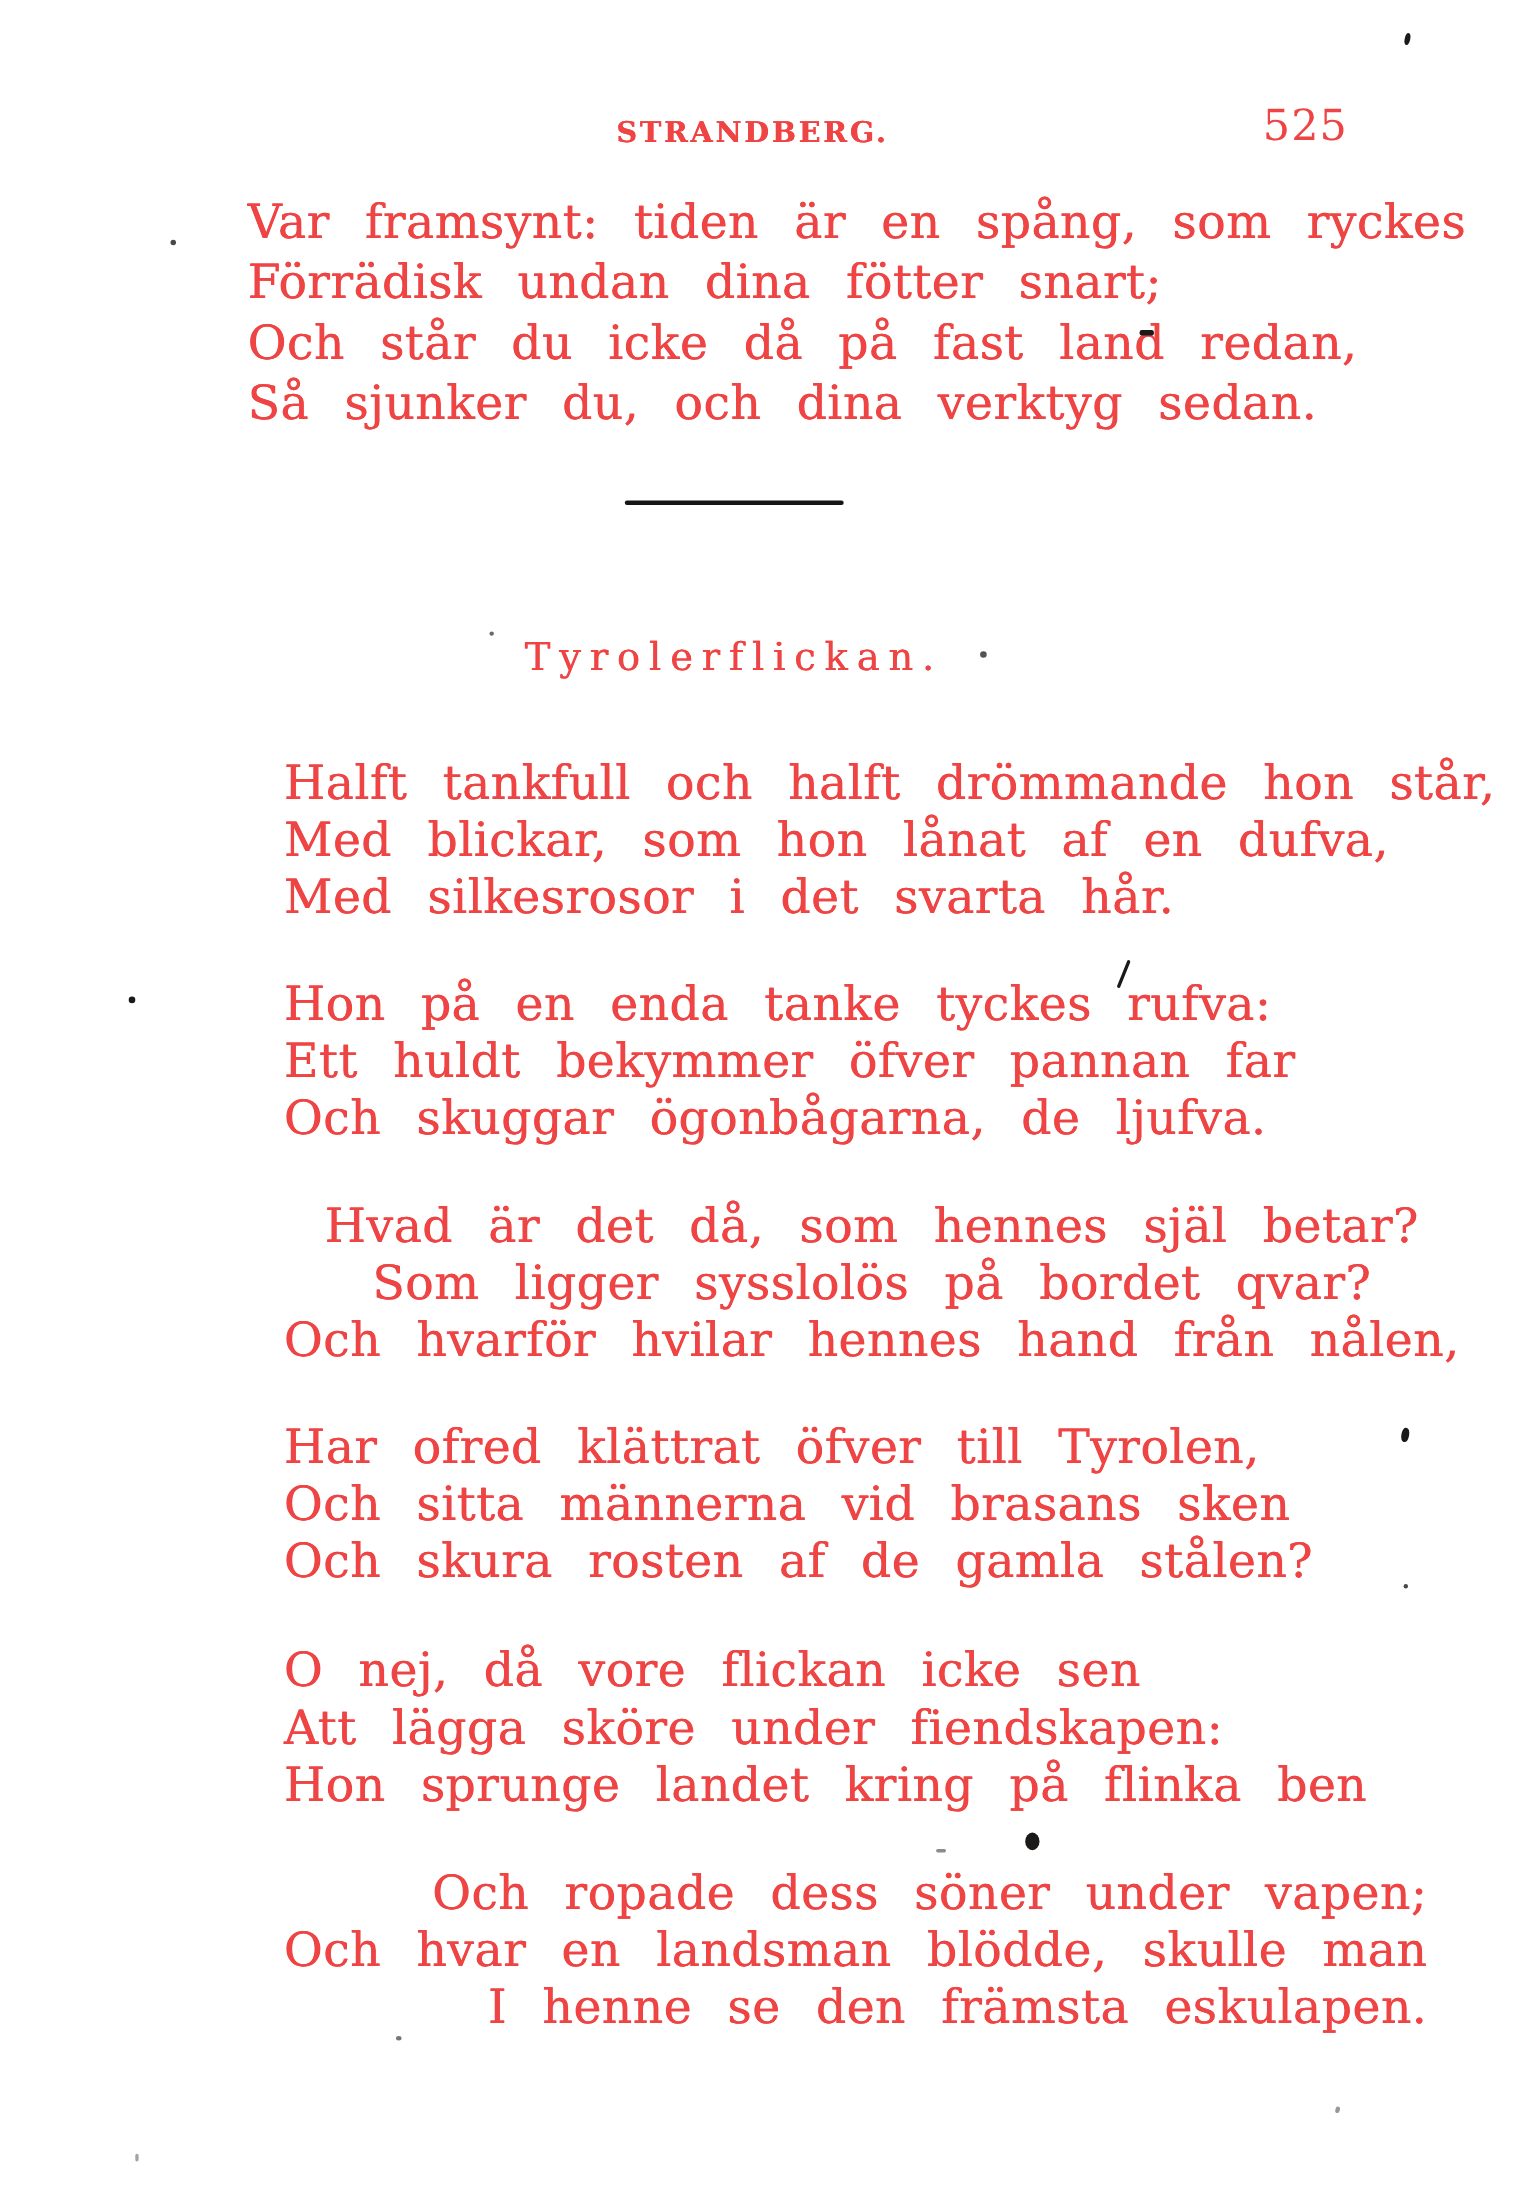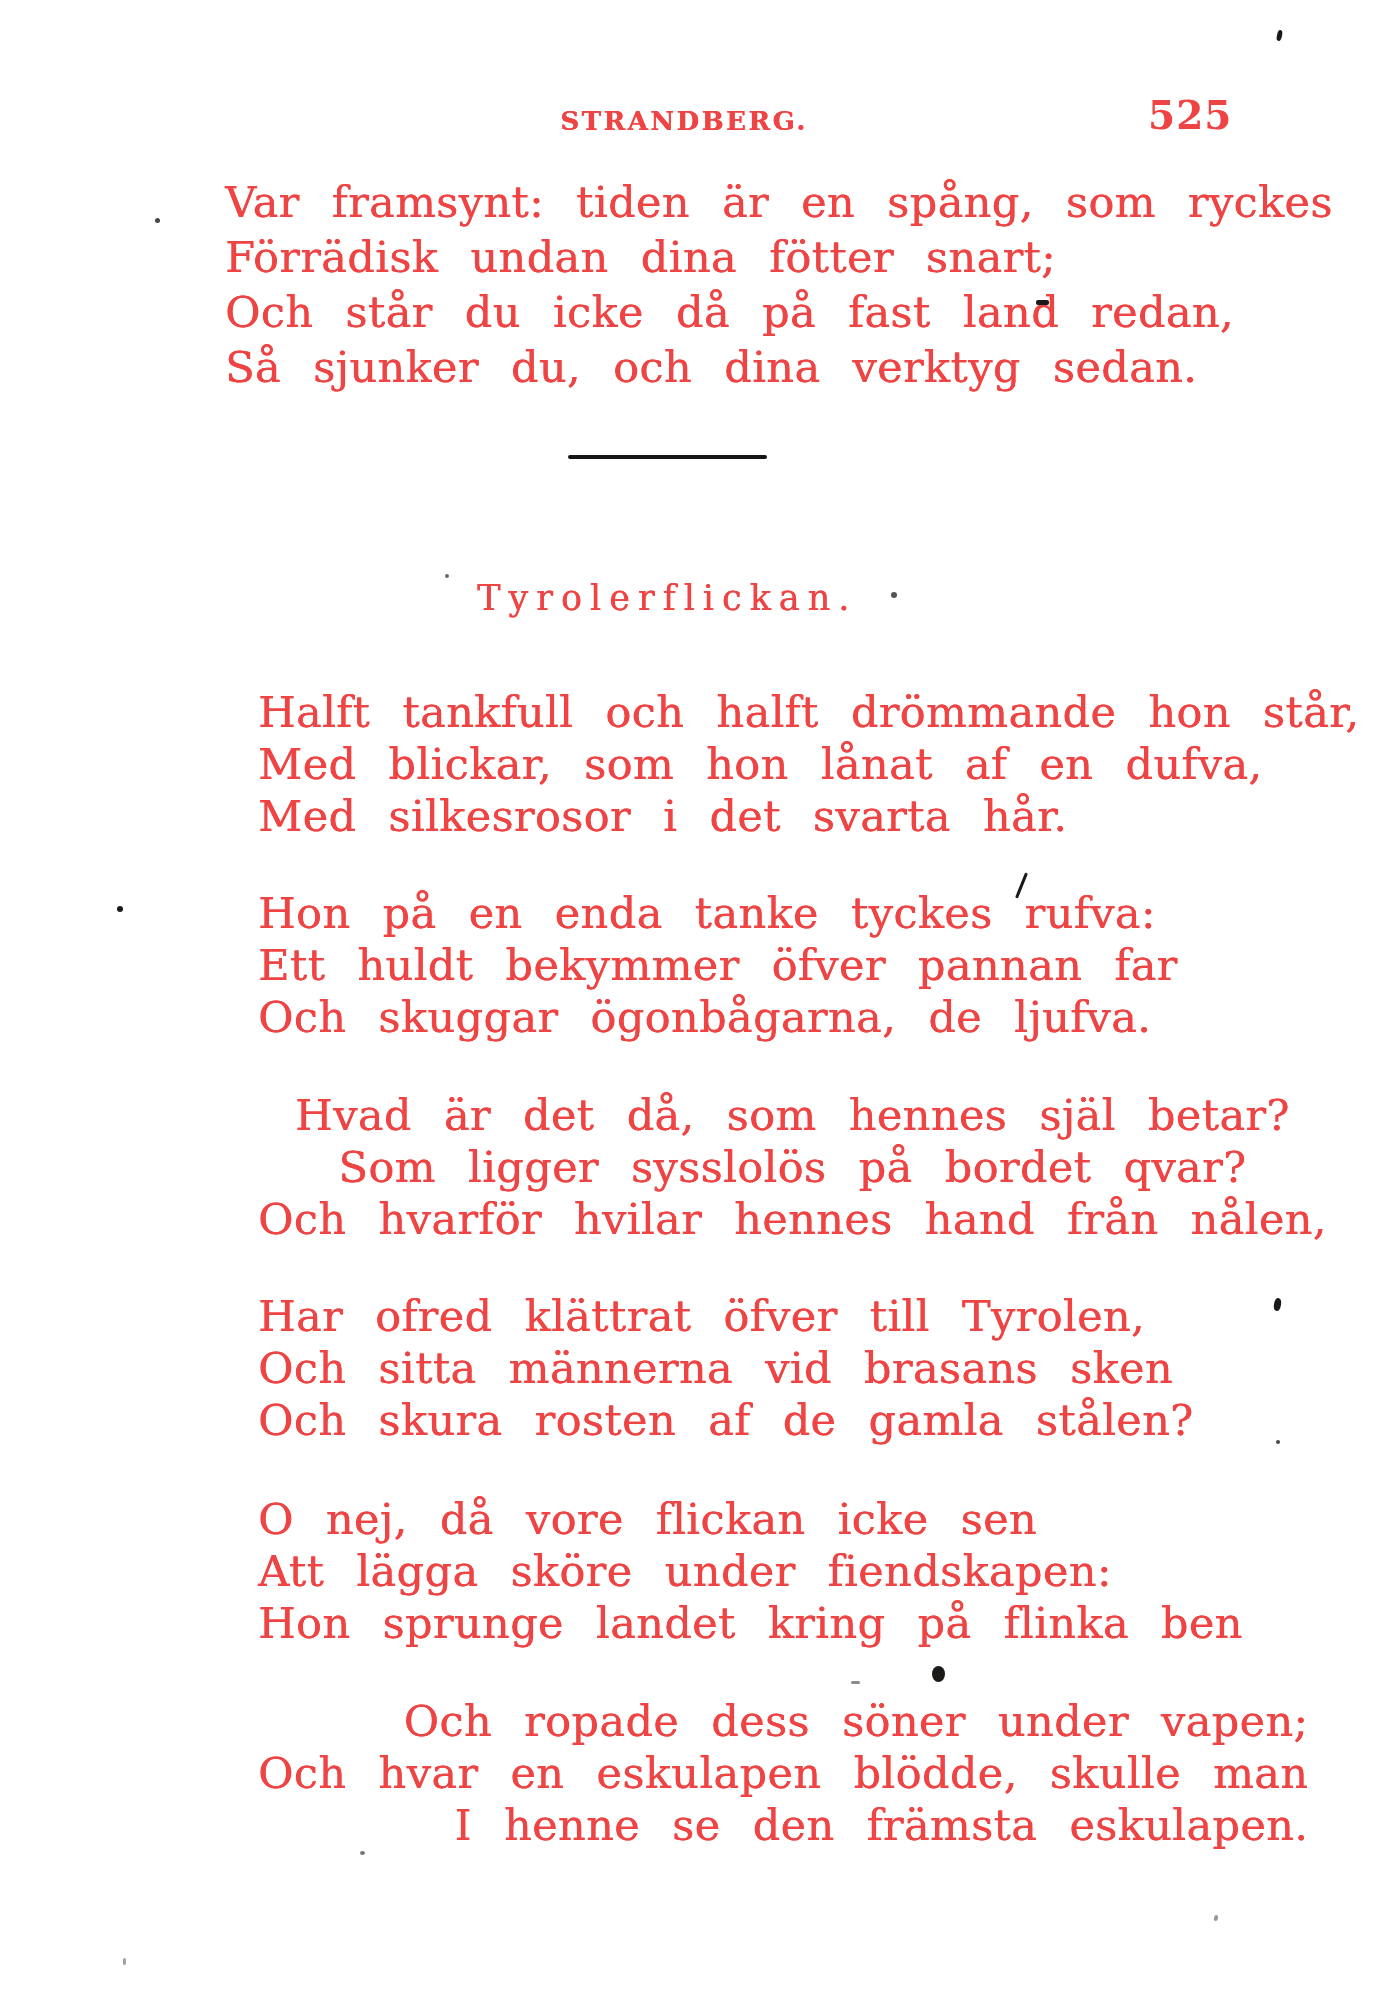--- a/index.html
+++ b/index.html
@@ -27,21 +27,21 @@
     font-weight: bold;
     letter-spacing: 2.5px;
     white-space: nowrap;
     text-shadow: 0.4px 0 0 currentColor;
   }
   .page-number {
     position: absolute;
     top: 92px;
     left: 1148px;
     font-size: 39px;
-    font-weight: bold;
+    font-weight: normal;
     letter-spacing: 1px;
     white-space: nowrap;
   }
   
   .stanza {
     position: absolute;
     white-space: nowrap;
   }
   .stanza .line {
     font-size: 43px;
@@ -124,21 +124,21 @@
   </section>
 
   <section class="stanza tercet" style="top:1493px; left:258px;">
     <div class="line">O nej, då vore flickan icke sen</div>
     <div class="line">Att lägga sköre under fiendskapen:</div>
     <div class="line">Hon sprunge landet kring på flinka ben</div>
   </section>
 
   <section class="stanza tercet" style="top:1695px; left:258px;text-align:right;">
     <div class="line">Och ropade dess söner under vapen;</div>
-    <div class="line">Och hvar en eskulapen blödde, skulle man</div>
+    <div class="line">Och hvar en landsman blödde, skulle man</div>
     <div class="line">I henne se den främsta eskulapen.</div>
   </section>
 
   <div class="speck" style="left:1277px; top:30px;  width:5px;  height:11px; border-radius:45%; transform:rotate(12deg);"></div>
   <div class="speck" style="left:155px;  top:218px; width:5px;  height:5px;  border-radius:50%; opacity:.8;"></div>
   <div class="speck" style="left:1036px; top:300px; width:13px; height:5px;  border-radius:2px;"></div>
   <div class="speck" style="left:445px;  top:574px; width:4px;  height:4px;  border-radius:50%; opacity:.65;"></div>
   <div class="speck" style="left:891px;  top:592px; width:6px;  height:6px;  border-radius:50%; opacity:.75;"></div>
   <div class="speck" style="left:1020px; top:872px; width:3px;  height:27px; border-radius:2px; transform:rotate(22deg);"></div>
   <div class="speck" style="left:117px;  top:906px; width:6px;  height:6px;  border-radius:50%;"></div>

